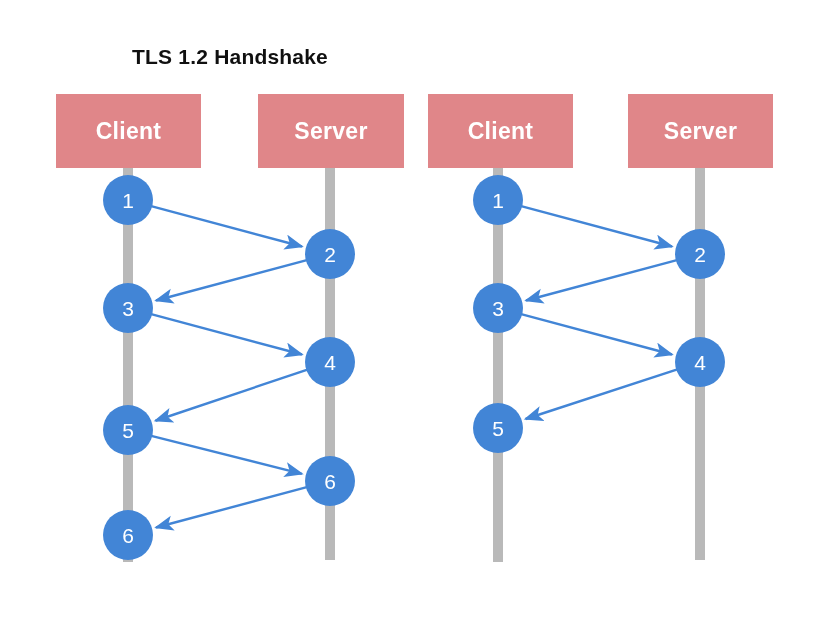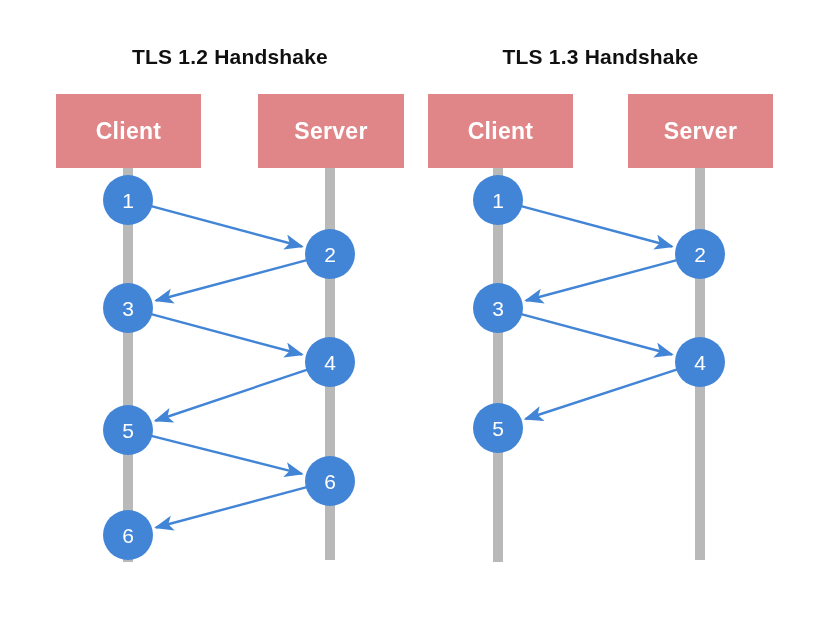--- a/index.html
+++ b/index.html
@@ -127,21 +127,20 @@
           <span class="step-label">5</span>
         </div>
         <div class="step-node" style="left: 249px; top: 456px;">
           <span class="step-label">6</span>
         </div>
         <div class="step-node" style="left: 47px; top: 510px;">
           <span class="step-label">6</span>
         </div>
       </div>
       <div class="diagram" style="left: 428px; width: 345px;">
-        <div class="diagram-title" style="top: 45px;">TLS 1.3 Handshake</div>
         <div class="lifeline" style="left: 65px; top: 156px; height: 406px;"></div>
         <div class="actor-box" style="left: 0px; top: 94px; width: 145px;">
           <span class="actor-label">Client</span>
         </div>
         <div class="lifeline" style="left: 267px; top: 156px; height: 404px;"></div>
         <div class="actor-box" style="left: 200px; top: 94px; width: 145px;">
           <span class="actor-label">Server</span>
         </div>
         <div class="step-node" style="left: 45px; top: 175px;">
           <span class="step-label">1</span>

